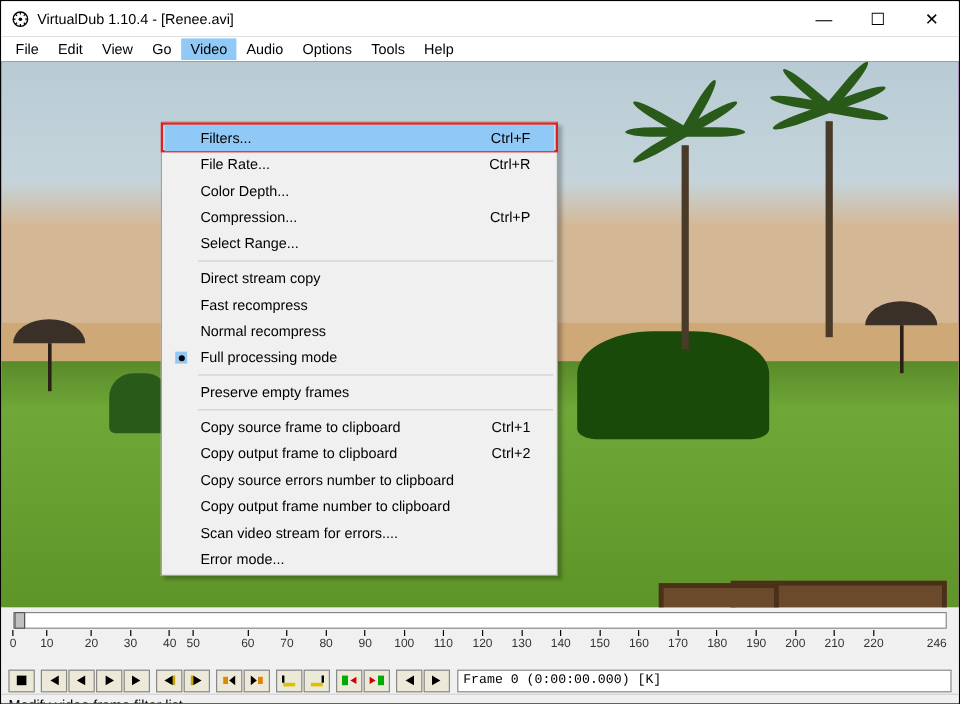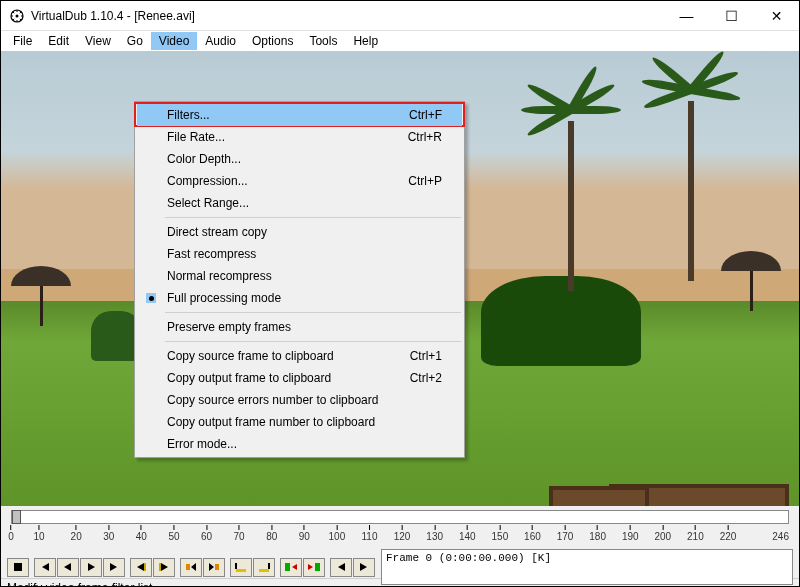--- a/index.html
+++ b/index.html
@@ -44,21 +44,21 @@
   .timeline-track .thumb { position:absolute; left:0; top:-1px; bottom:-1px; width:9px; background:#c0c0c0; border:1px solid #555; }
   .ruler { display:flex; height: 25px; position:relative; font-size:10px; color:#333; }
   .tick { position:absolute; top:0; text-align:center; transform:translateX(-50%); }
   .tick::before { content:""; display:block; width:1px; height:5px; background:#000; margin:0 auto 1px auto; }
   .ruler-end { position:absolute; right:0; top:6px; font-size:10px; }
   
   .toolbar { height: 22px; background:#f0f0f0; display:flex; align-items:center; padding:0 6px; gap:0; }
   .tbtn { width:22px; height:19px; border:1px solid #888; background:#ece9d8; margin-right:1px; display:flex; align-items:center; justify-content:center; font-size:9px; position:relative; }
   .tbtn.gap-after { margin-right:5px; }
   .tbtn svg { width:14px; height:12px; }
-  .frame-display { flex:1; height:36px; border:1px solid #888; background:#fff; padding:2px 4px; font-family: "Courier New", monospace; font-size:11px; margin-left:5px; }
+  .frame-display { flex:1; height:19px; border:1px solid #888; background:#fff; padding:2px 4px; font-family: "Courier New", monospace; font-size:11px; margin-left:5px; }
   
   .statusbar { height: 20px; background:#f0f0f0; border-top:1px solid #d0d0d0; padding: 2px 6px; font-size:12px; }
 </style>
 </head>
 <body>
 
 <div class="titlebar">
   <span class="app-icon">
     <svg viewBox="0 0 16 16">
         <circle cx="8" cy="8" r="6" fill="none" stroke="#000" stroke-width="1.2"></circle>
@@ -174,37 +174,40 @@
         <span>Copy output frame to clipboard</span>
         <span class="shortcut">Ctrl+2</span>
       </div>
       <div class="ditem">
         <span>Copy source errors number to clipboard</span>
       </div>
       <div class="ditem">
         <span>Copy output frame number to clipboard</span>
       </div>
       <div class="ditem">
+        <span>Scan video stream for errors....</span>
+      </div>
+      <div class="ditem">
         <span>Error mode...</span>
       </div>
     </div>
 </div>
 
 <div class="timeline-area">
   <div class="timeline-track">
     <div class="thumb"></div>
   </div>
   <div class="ruler" id="ruler">
     <span class="ruler-end">246</span>
   <span class="tick" style="left: 0px;">0</span>
       <span class="tick" style="left: 28px;">10</span>
       <span class="tick" style="left: 65.1818px;">20</span>
       <span class="tick" style="left: 97.7727px;">30</span>
       <span class="tick" style="left: 130.364px;">40</span>
-      <span class="tick" style="left: 163px;">50</span>
+      <span class="tick" style="left: 150px;">50</span>
       <span class="tick" style="left: 195.545px;">60</span>
       <span class="tick" style="left: 228.136px;">70</span>
       <span class="tick" style="left: 260.727px;">80</span>
       <span class="tick" style="left: 293.318px;">90</span>
       <span class="tick" style="left: 325.909px;">100</span>
       <span class="tick" style="left: 358.5px;">110</span>
       <span class="tick" style="left: 391.091px;">120</span>
       <span class="tick" style="left: 423.682px;">130</span>
       <span class="tick" style="left: 456.273px;">140</span>
       <span class="tick" style="left: 488.864px;">150</span>

